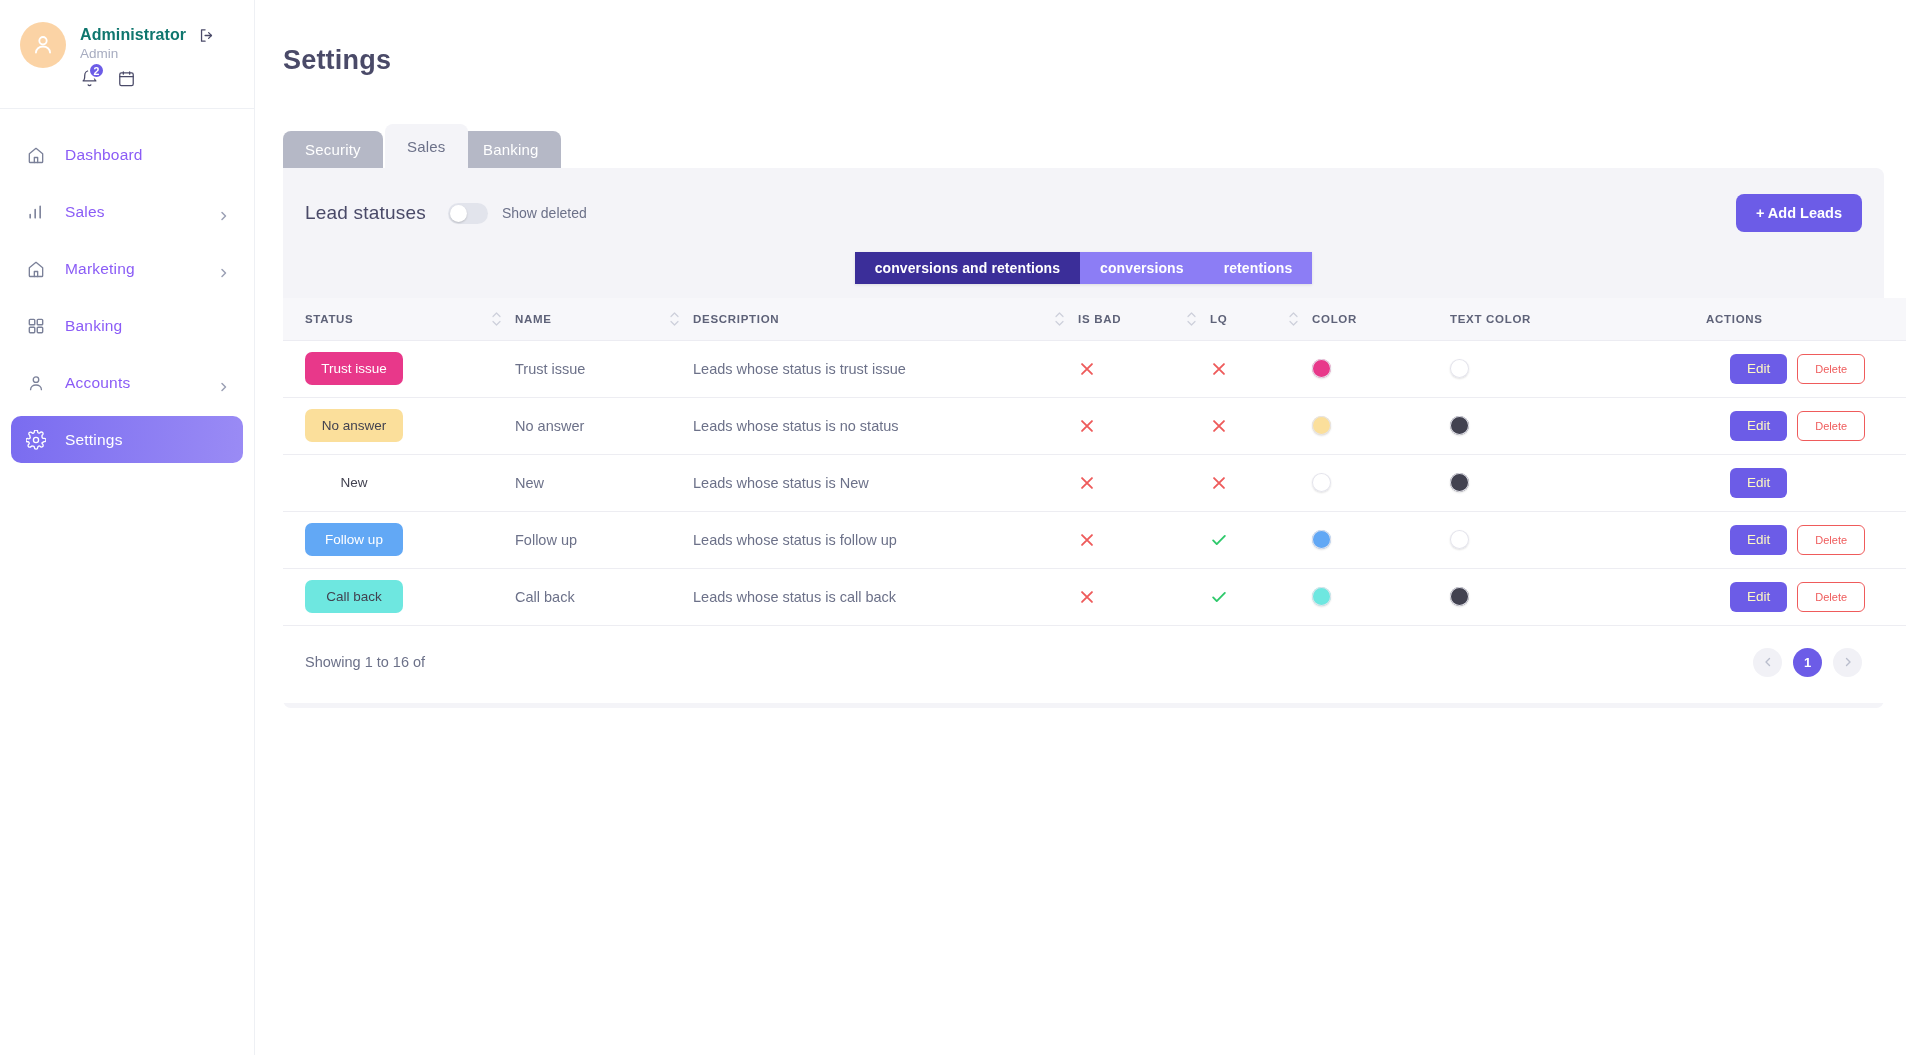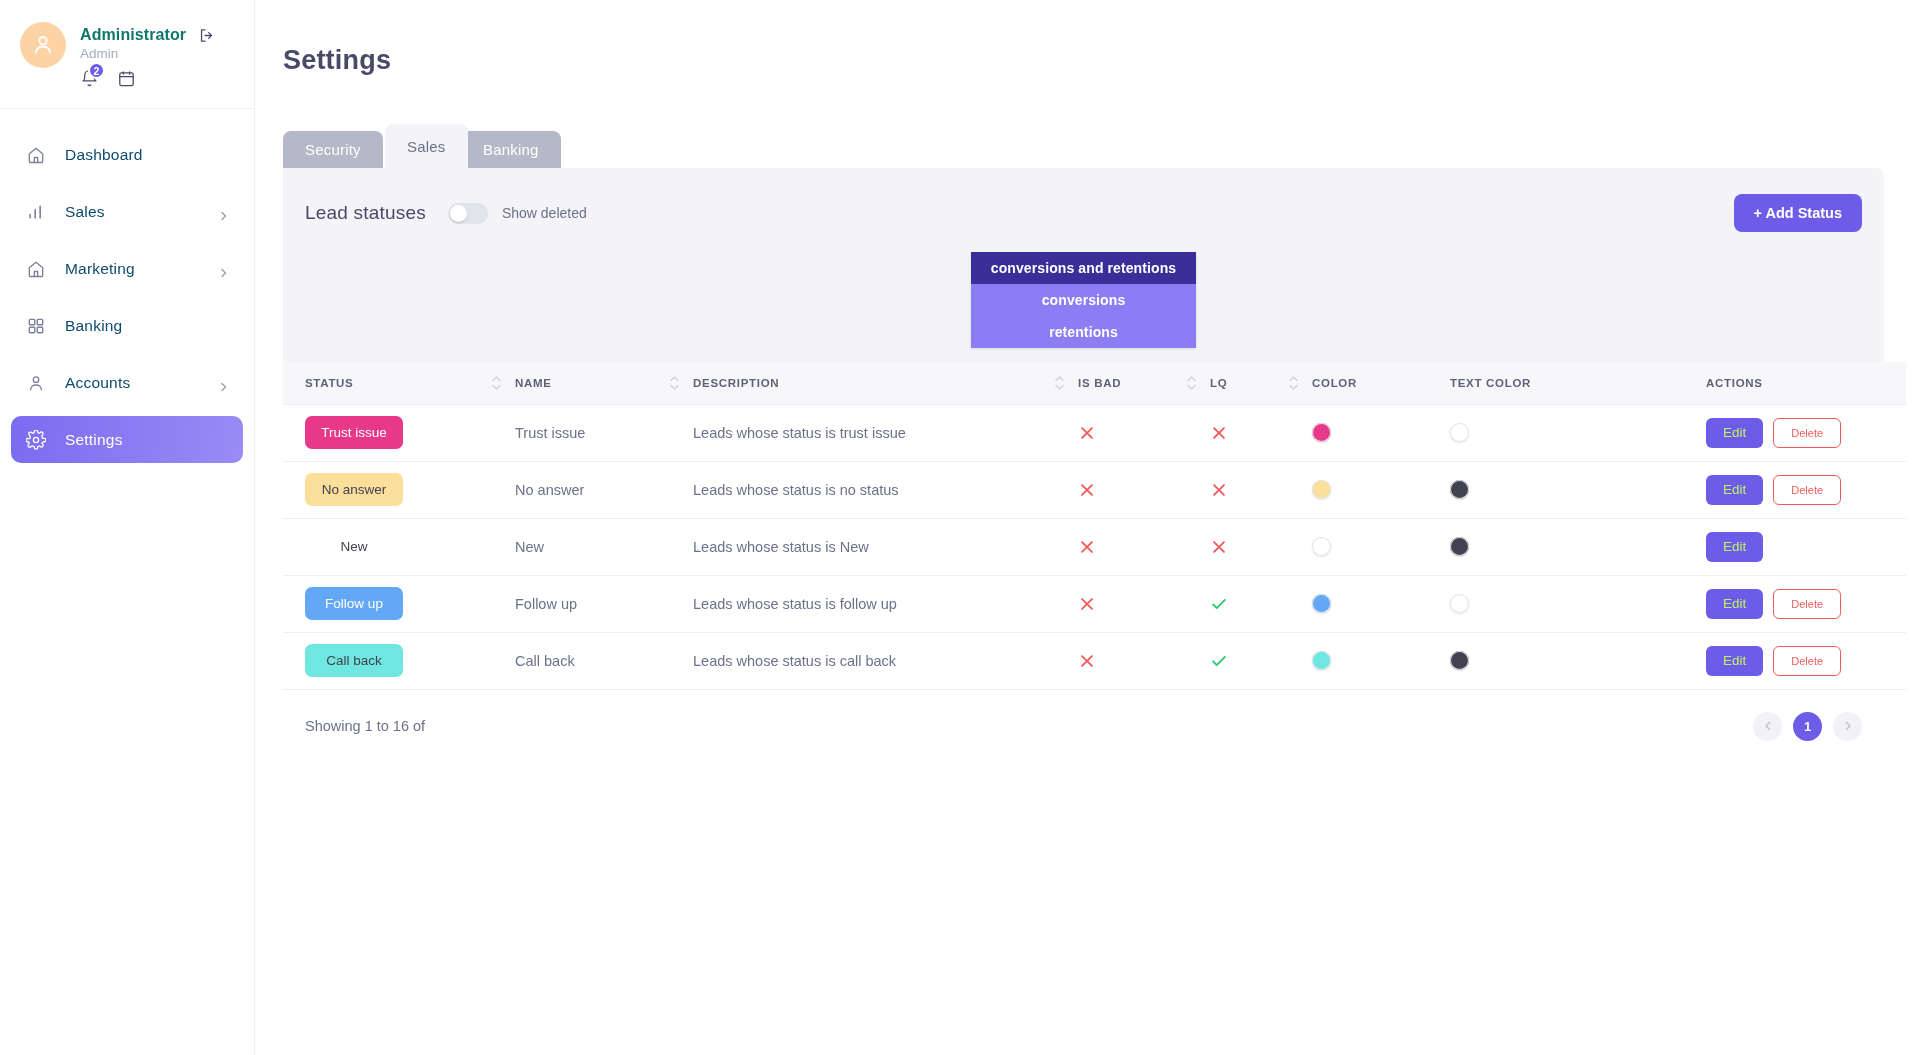--- a/index.html
+++ b/index.html
@@ -48,21 +48,21 @@
   .nav { padding: 22px 11px 0 11px; }
   .nav-item {
     display: flex; align-items: center;
     height: 47px; padding: 0 14px;
     border-radius: 10px; margin-bottom: 10px;
     cursor: pointer; color: #7b8199;
     position: relative;
   }
   .nav-item .nav-icon { width: 22px; height: 22px; flex: 0 0 22px; display:flex; align-items:center; justify-content:center;}
   .nav-item .nav-icon svg { width: 20px; height: 20px; }
-  .nav-item .nav-label { margin-left: 18px; font-size: 15.5px; color: #0c4a6e; letter-spacing:.2px;}
+  .nav-item .nav-label { margin-left: 18px; font-size: 15.5px; color: #8b5cf6; letter-spacing:.2px;}
   .nav-item .nav-chevron { margin-left: auto; width: 10px; height: 10px; }
   .nav-item.active { background: linear-gradient(95deg,#7a6cf0 0%,#9a8bf5 100%); }
   .nav-item.active .nav-label { color: #ffffff; }
   .nav-item.active .nav-icon svg { stroke: #ffffff; }
 
   
   .main { flex: 1; background: #ffffff; position: relative; overflow: hidden; }
   .page-title { font-size: 27px; color: #4a4a68; padding: 45px 0 0 28px; letter-spacing:.2px;}
 
   .tabs { position: relative; margin: 48px 0 0 28px; height: 44px; }
@@ -106,21 +106,20 @@
     height: 38px; padding: 0 20px;
     font-size: 14.5px; font-weight: bold; cursor: pointer;
     font-family: "Liberation Sans", sans-serif;
   }
 
   .segmented {
     margin: 16px auto 0 auto;
     display: flex; width: fit-content;
     border-radius: 0; overflow: hidden;
     box-shadow: 0 1px 3px rgba(0,0,0,.10);
-    flex-direction: column;
   }
   .seg {
     padding: 0 20px; height: 32px;
     display: flex; align-items: center; justify-content: center;
     font-size: 14px; font-weight: bold; cursor: pointer;
     background: #8c7df5; color: #ffffff; letter-spacing:.1px;
   }
   .seg.active { background: #3b2e99; }
 
   
@@ -153,24 +152,25 @@
   td.td-status { padding-left: 22px; }
   .badge {
     display: inline-flex; align-items: center; justify-content: center;
     min-width: 98px; height: 33px; border-radius: 7px;
     font-size: 13.5px; padding: 0 12px;
   }
   .x-icon, .check-icon { width: 18px; height: 18px; display:block; }
   .dot { width: 19px; height: 19px; border-radius: 50%; display: block; }
   .dot.ring { box-shadow: 0 0 0 1px #e4e4ec inset, 0 1px 2px rgba(0,0,0,.12); }
   .btn-edit {
-    background: #6c5ce7; color: #bef264; border: none;
+    background: #6c5ce7; color: #fef9c3; border: none;
     border-radius: 6px; height: 30px; padding: 0 17px;
     font-size: 13.5px; cursor: pointer; margin-right: 10px;
     font-family: "Liberation Sans", sans-serif;
+    margin-left: 24px;
   }
   .btn-delete {
     background: #ffffff; color: #ef5b5b;
     border: 1px solid #ef5b5b; border-radius: 6px;
     height: 30px; padding: 0 17px;
     font-size: 11px; cursor: pointer;
     font-family: "Liberation Sans", sans-serif;
   }
   .actions-cell { display: flex; align-items: center; }
 
@@ -323,21 +323,21 @@
       <div class="tab active tab-sales">Sales</div>
     </div>
 
     <section class="panel">
       <div class="panel-head">
         <span class="panel-title">Lead statuses</span>
         <span class="toggle">
           <span class="knob"></span>
         </span>
         <span class="toggle-label">Show deleted</span>
-        <button class="add-btn">+ Add Status</button>
+        <button class="add-btn">+ Add Leads</button>
       </div>
 
       <div class="segmented">
         <div class="seg active">conversions and retentions</div>
         <div class="seg">conversions</div>
         <div class="seg">retentions</div>
       </div>
 
       <div class="table-wrap">
         <table>

